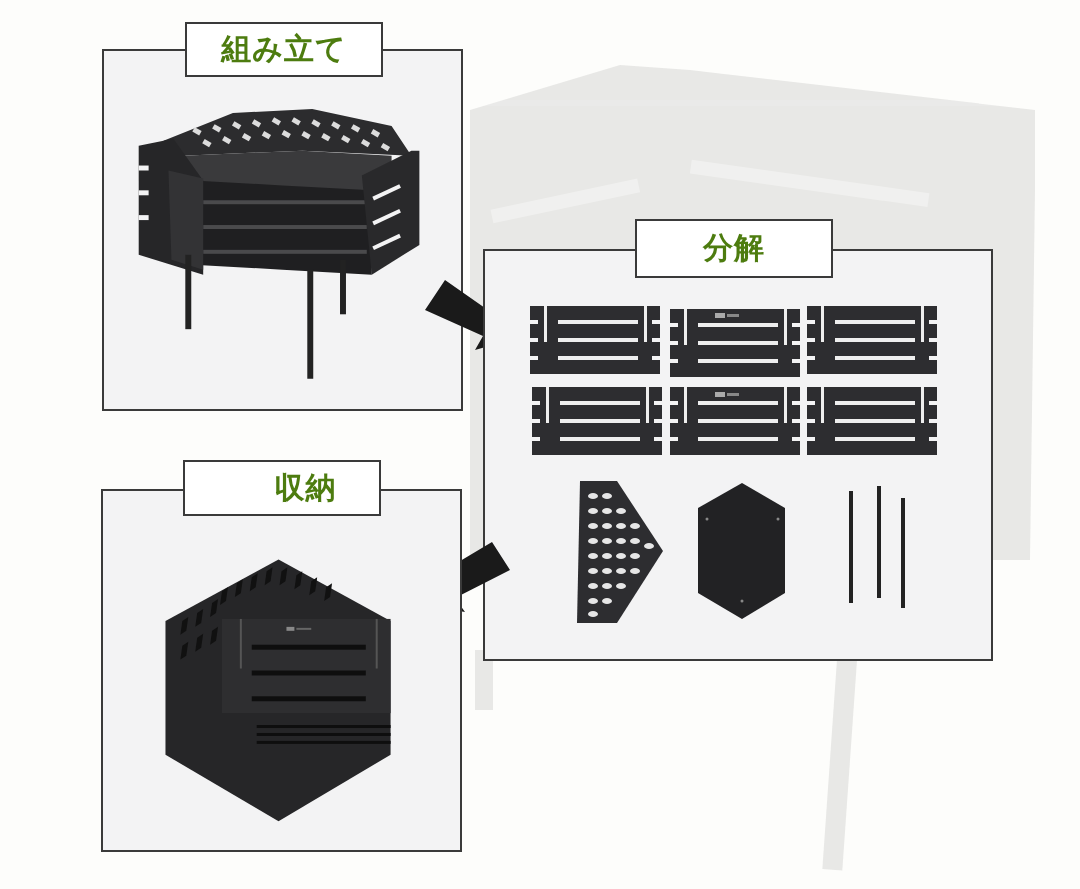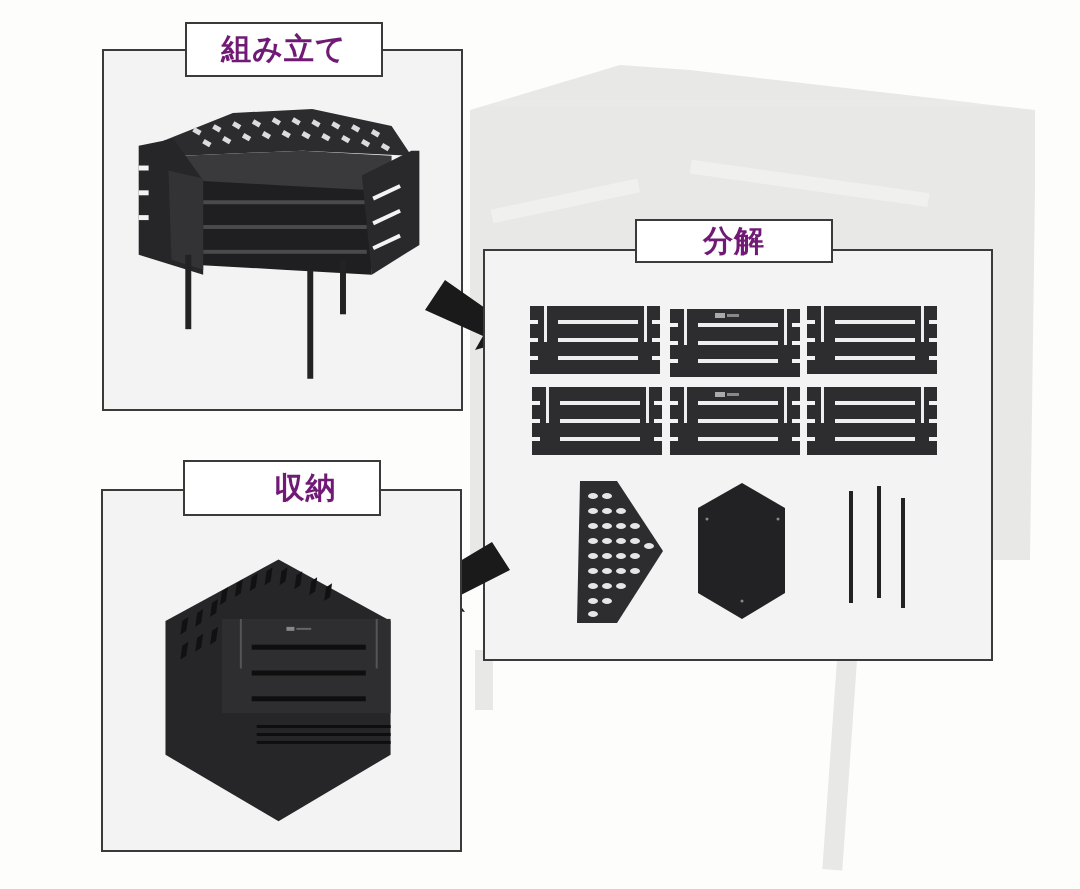--- a/index.html
+++ b/index.html
@@ -1,19 +1,19 @@
 <!DOCTYPE html>
 <html><head>
 <meta charset="utf-8">
 <style>
   html, body { margin:0; padding:0; }
   body { width:1080px; height:889px; background:#fdfdfb; position:relative; overflow:hidden; font-family:"DejaVu Sans", sans-serif; }
   .bg-grill { position:absolute; left:0; top:0; width:1080px; height:889px; }
   .panel { position:absolute; background:#f3f3f4; border:2px solid #3a3a3a; box-sizing:border-box; }
-  .label { position:absolute; background:#ffffff; border:2px solid #3a3a3a; box-sizing:border-box; display:flex; align-items:center; justify-content:center; font-weight:bold; font-size:30px; color:#701a75; letter-spacing:1px; }
+  .label { position:absolute; background:#ffffff; border:2px solid #3a3a3a; box-sizing:border-box; display:flex; align-items:center; justify-content:center; font-weight:bold; font-size:30px; color:#4d7c0f; letter-spacing:1px; }
   .illus { position:absolute; }
   .arrow { position:absolute; }
 </style>
 </head>
 <body>
 
 <svg class="bg-grill" viewBox="0 0 1080 889">
   <g opacity="0.18" fill="#8a8a8a">
     <polygon points="470,110 620,65 690,70 1035,110 1035,190 470,190"></polygon>
     <polygon points="470,190 1035,190 1030,560 470,560"></polygon>
@@ -156,21 +156,21 @@
     <polygon points="257,232 300,257 300,342 257,368 213,342 213,257" fill="#222224"></polygon>
     <circle cx="222" cy="268" r="1.5" fill="#888"></circle>
       <circle cx="293" cy="268" r="1.5" fill="#888"></circle>
       <circle cx="257" cy="350" r="1.5" fill="#888"></circle>
 
     <rect x="364" y="240" width="4" height="112" fill="#222"></rect>
     <rect x="392" y="235" width="4" height="112" fill="#222"></rect>
     <rect x="416" y="247" width="4" height="110" fill="#222"></rect>
   </svg>
 </div>
-<div class="label" style="left:635px;top:219px;width:198px;height:44px;">分解</div>
+<div class="label" style="left:635px;top:219px;width:198px;height:59px;">分解</div>
 
 <svg class="arrow" viewBox="0 0 110 100" style="left:410px;top:530px;width:110px;height:100px;">
   <polygon points="100,40 82,12 35,40 26,30 15,75 55,82 45,68" fill="#1a1a1a"></polygon>
 </svg>
 
 <div class="panel" style="left:101px;top:489px;width:361px;height:363px;">
   <svg class="illus" viewBox="0 0 360 360" style="left:0;top:0;width:357px;height:359px;">
     <polygon points="177,68 290,130 290,265 177,332 63,265 63,130" fill="#262628"></polygon>
     <g fill="#111">
       <polygon points="120,100 126,96 124,110 118,114"></polygon>

